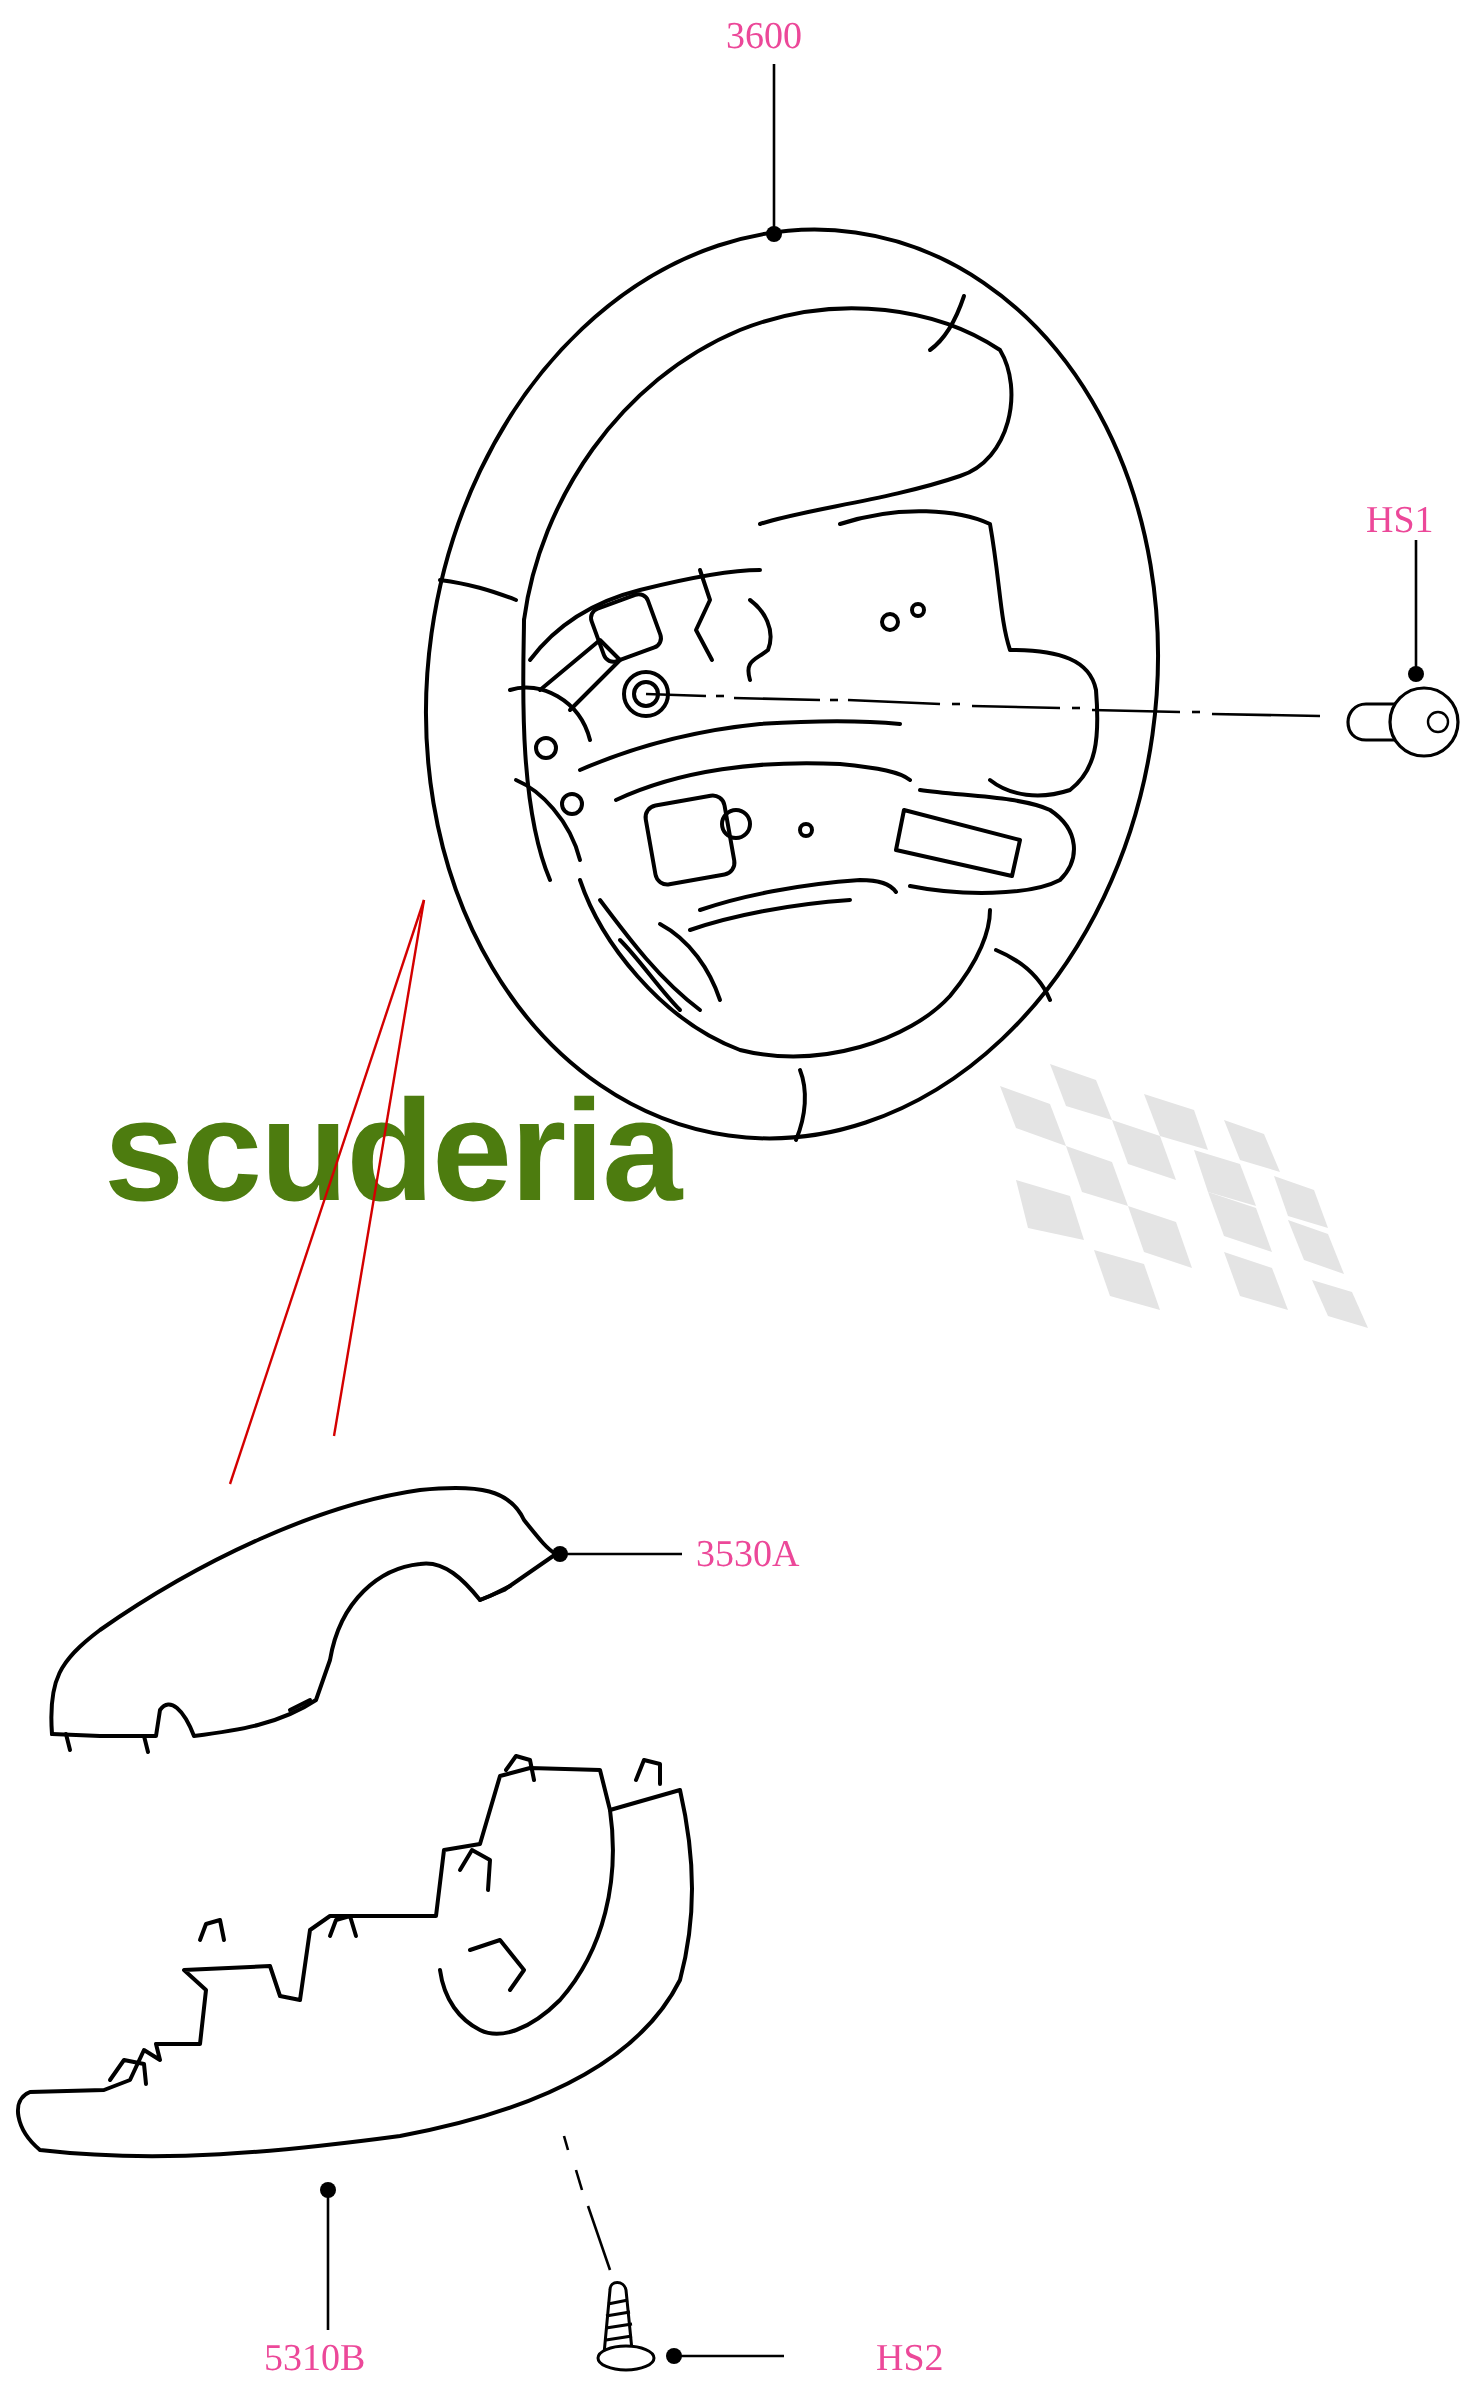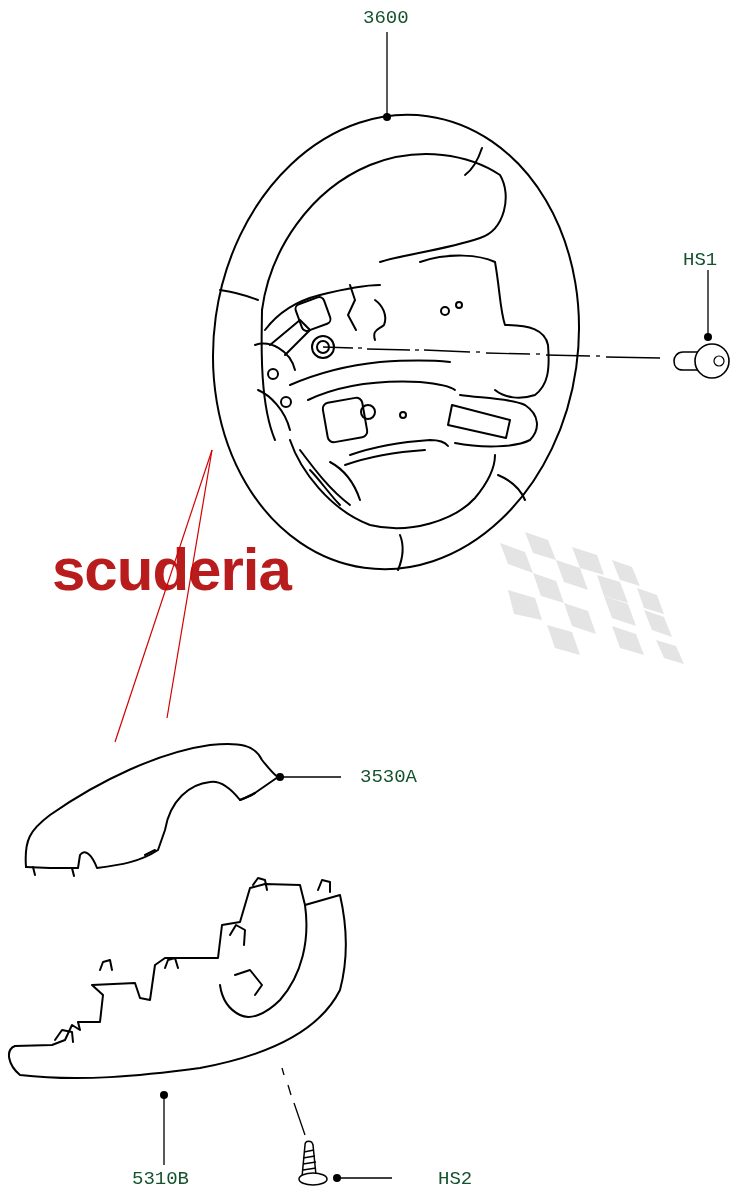--- a/index.html
+++ b/index.html
@@ -1,19 +1,19 @@
 <!DOCTYPE html>
 <html><head>
 <meta charset="utf-8">
 <style>
   html, body { margin:0; padding:0; background:#ffffff; }
   body { width:737px; height:1200px; position:relative; overflow:hidden; font-family:"Liberation Sans", sans-serif; }
   .canvas { position:absolute; left:0; top:0; width:737px; height:1200px; }
-  .label { position:absolute; color:#14532d; font-family:Liberation Mono, monospace; font-size:19px; line-height:1; white-space:nowrap; }
-  .wm-big { position:absolute; left:52px; top:540px; font-family:"Liberation Sans", sans-serif; font-weight:bold; font-size:60px; letter-spacing:-1px; color:#b91c1c; line-height:1; }
+  .label { position:absolute; color:#ec4899; font-family:Liberation Serif, serif; font-size:19px; line-height:1; white-space:nowrap; }
+  .wm-big { position:absolute; left:52px; top:540px; font-family:"Liberation Sans", sans-serif; font-weight:bold; font-size:72px; letter-spacing:-1px; color:#4d7c0f; line-height:1; }
   .wm-small { position:absolute; left:55px; top:636px; font-family:"Liberation Sans", sans-serif; font-size:30px; color:#ececec; letter-spacing:42px; line-height:1; }
   svg { position:absolute; left:0; top:0; }
 </style>
 </head>
 <body>
 
 <div class="canvas">
 
   <div class="wm-big">scuderia</div>
 
@@ -157,16 +157,16 @@
       <ellipse cx="313" cy="1179" rx="14" ry="6"></ellipse>
     </g>
     <g stroke="#000" stroke-width="1.3">
       <line x1="337" y1="1178" x2="392" y2="1178"></line>
     </g>
     <circle cx="337" cy="1178" r="4" fill="#000"></circle>
   </svg>
 
   <div class="label" style="left:363px; top:9px;">3600</div>
   <div class="label" style="left:683px; top:251px;">HS1</div>
-  <div class="label" style="left:360px; top:768px;">3530A</div>
+  <div class="label" style="left:348px; top:768px;">3530A</div>
   <div class="label" style="left:132px; top:1170px;">5310B</div>
   <div class="label" style="left:398px; top:1170px;margin-left:40px;">HS2</div>
 </div>
 
 </body></html>

